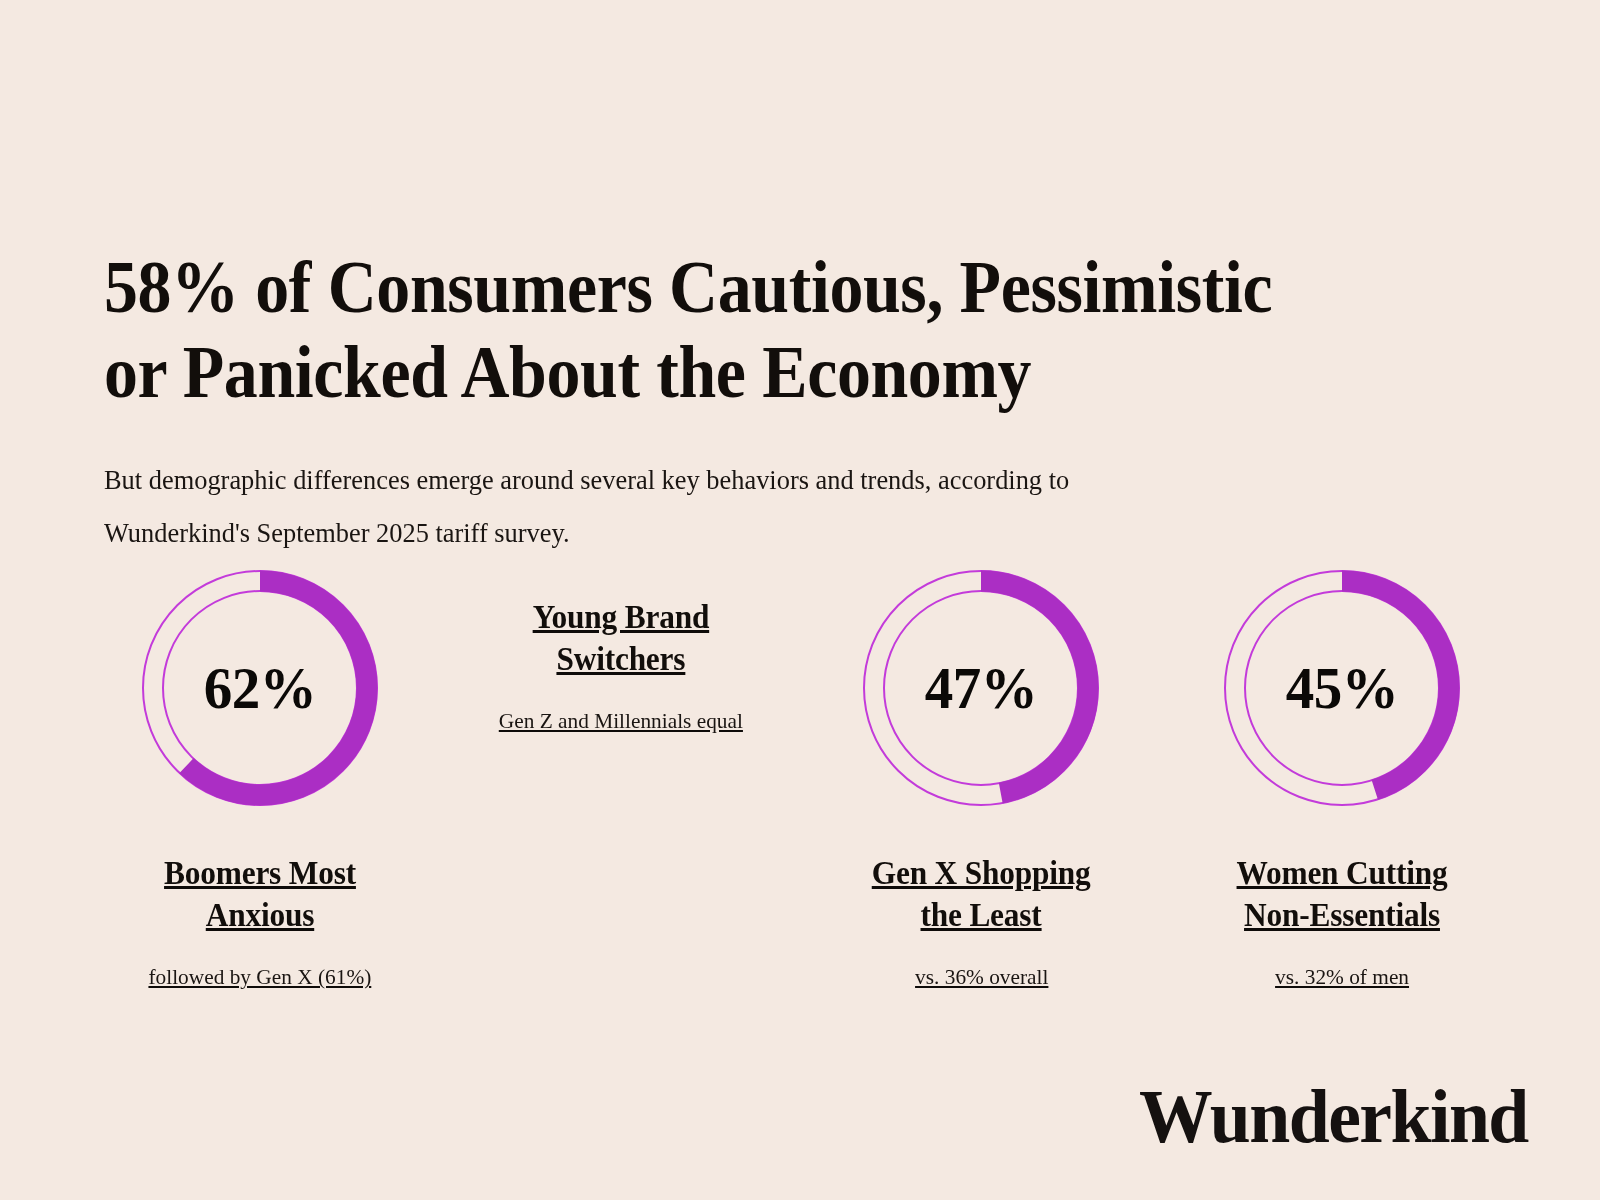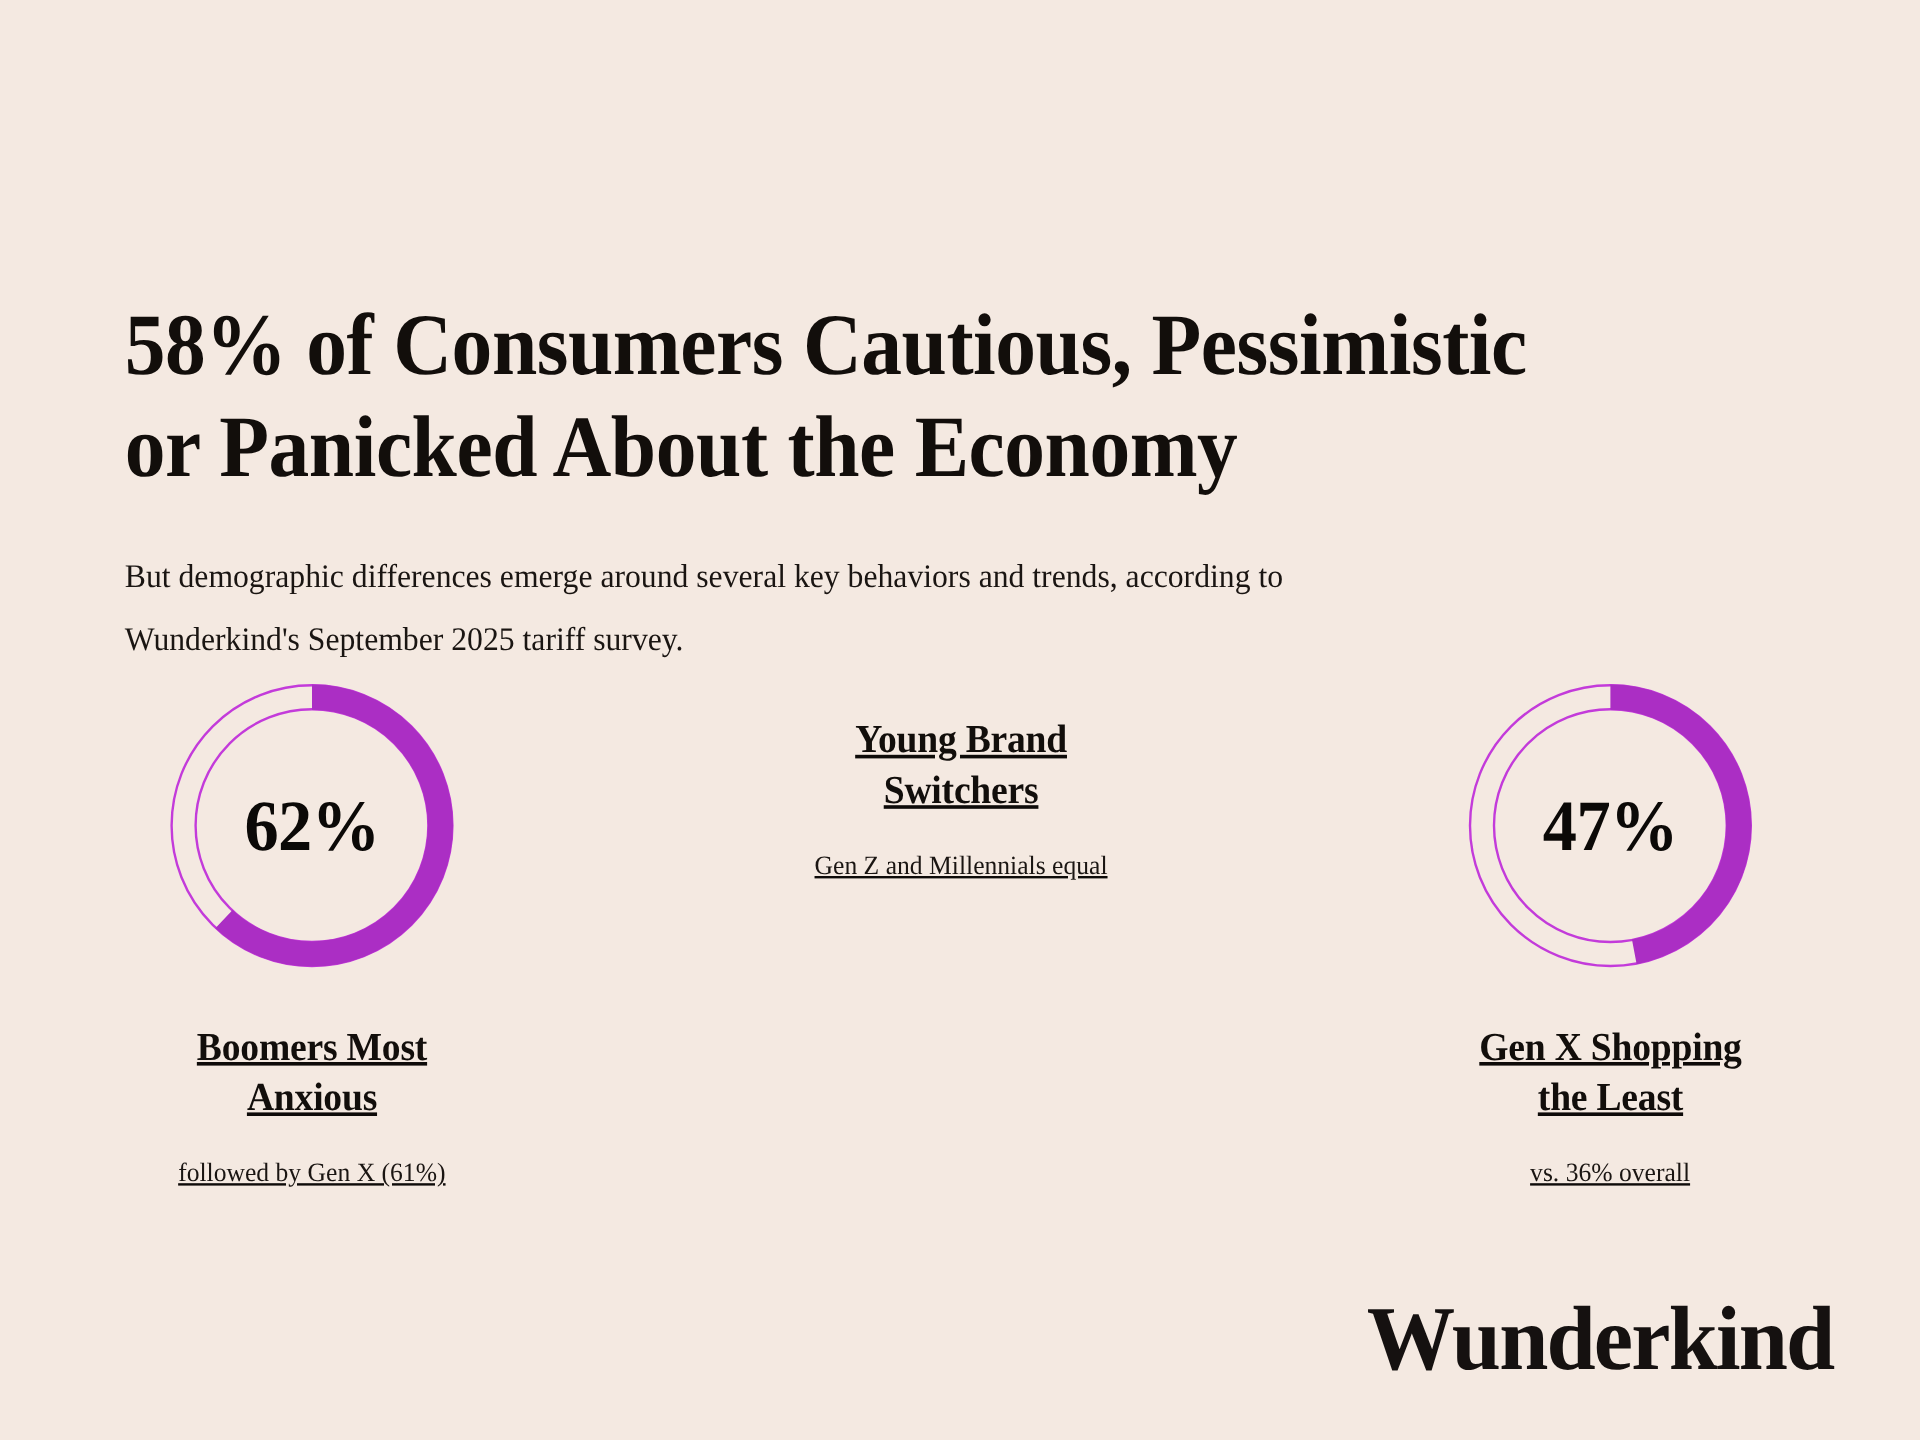--- a/index.html
+++ b/index.html
@@ -188,18 +188,33 @@
         </svg>
         <div class="donut-value">47%</div>
       </div>
       <div class="stat-title">
         <span>Gen X Shopping</span><br>
         <span>the Least</span>
       </div>
       <div class="stat-note">vs. 36% overall</div>
     </div>
 
+    <div class="stat-card">
+      <div class="donut-wrap">
+        <svg viewBox="0 0 256 256">
+          <circle cx="128" cy="128" r="117" fill="none" stroke="#C33BDA" stroke-width="2"></circle>
+          <circle cx="128" cy="128" r="97" fill="none" stroke="#C33BDA" stroke-width="2"></circle>
+          <circle class="gauge-arc" cx="128" cy="128" r="107" fill="none" stroke="#AB2EC4" stroke-width="21" transform="rotate(-90 128 128)" stroke-dasharray="302.53537254069704 672.3008278682157"></circle>
+        </svg>
+        <div class="donut-value">45%</div>
+      </div>
+      <div class="stat-title">
+        <span>Women Cutting</span><br>
+        <span>Non-Essentials</span>
+      </div>
+      <div class="stat-note">vs. 32% of men</div>
+    </div>
 
   </div>
 
   <div class="logo">Wunderkind</div>
 
 </div>
 
 </body></html>

